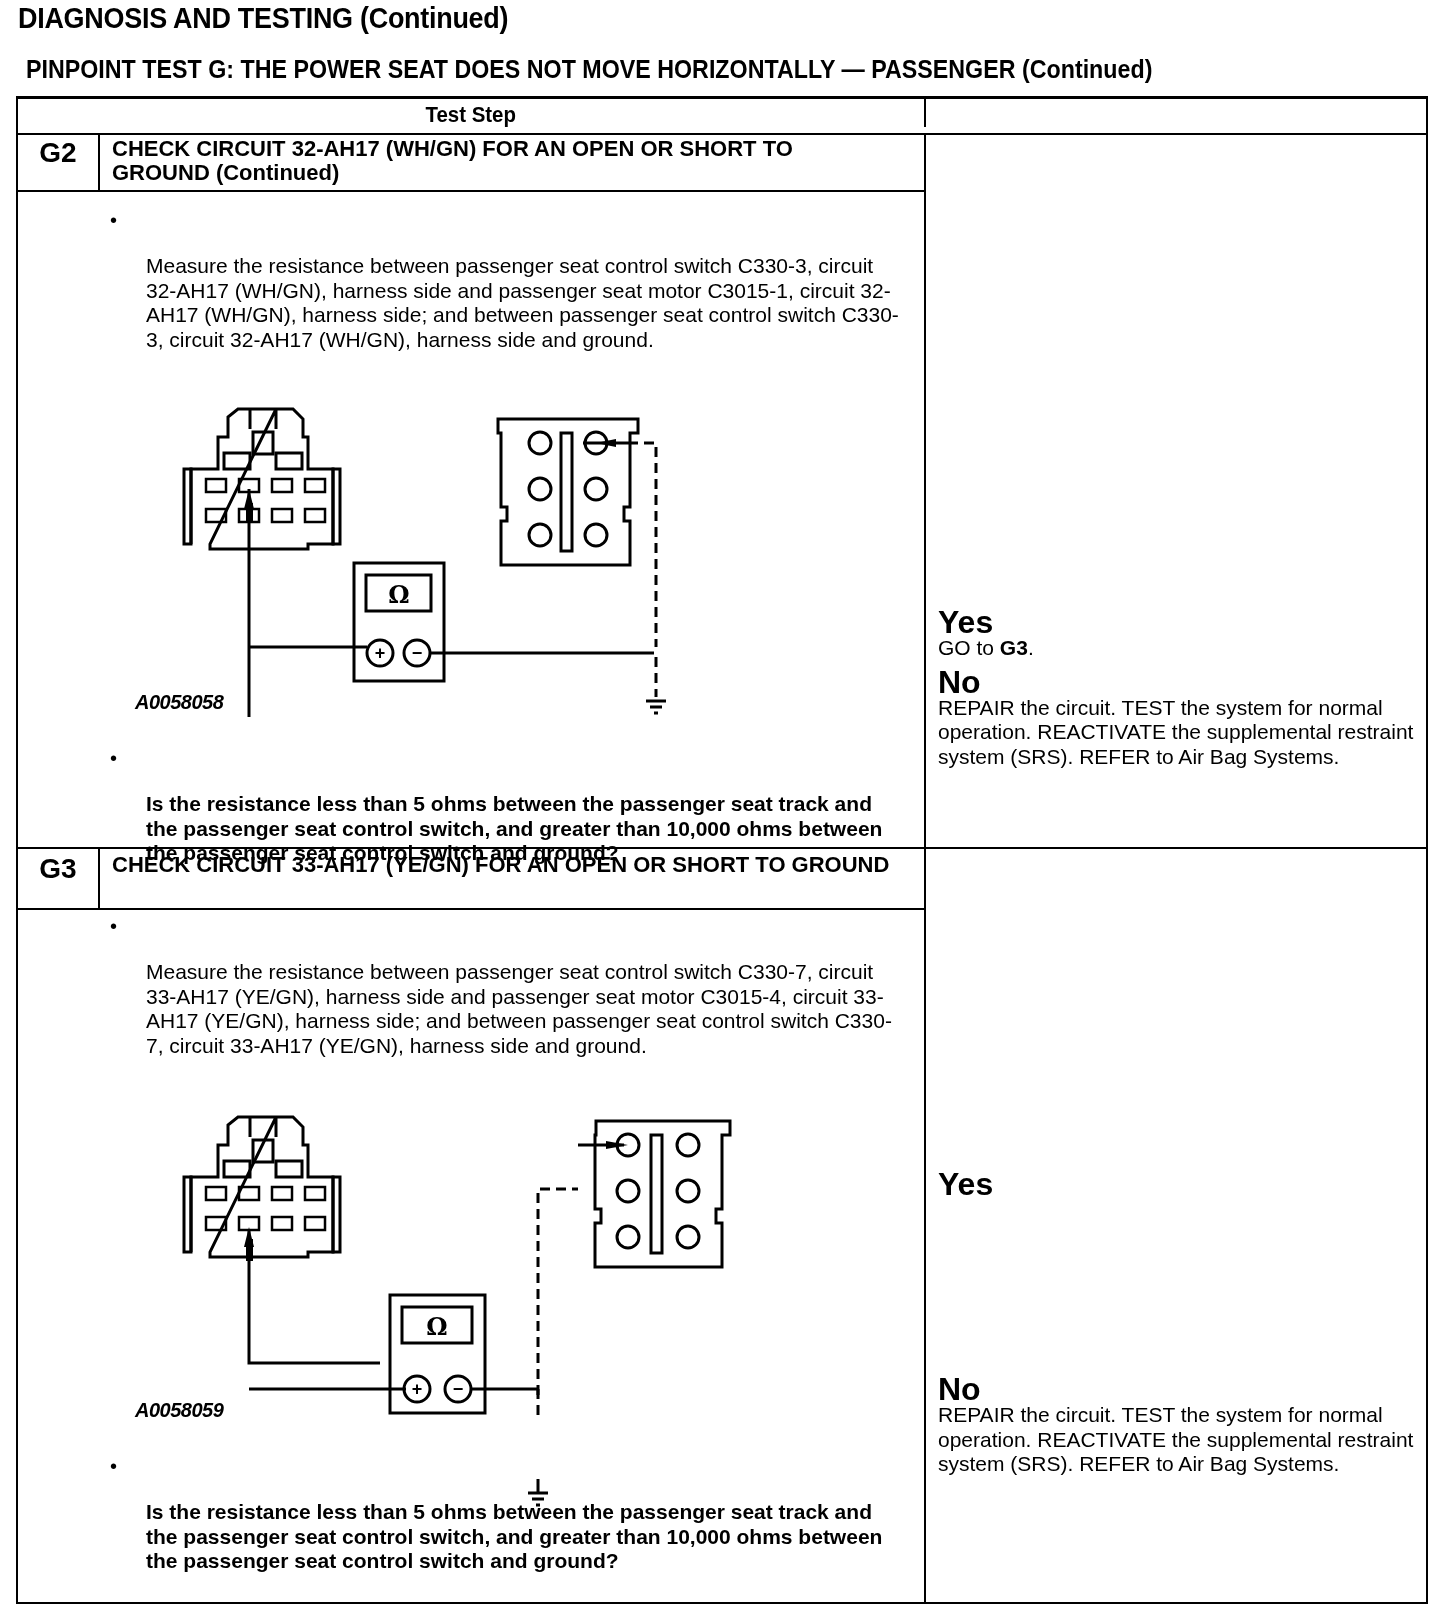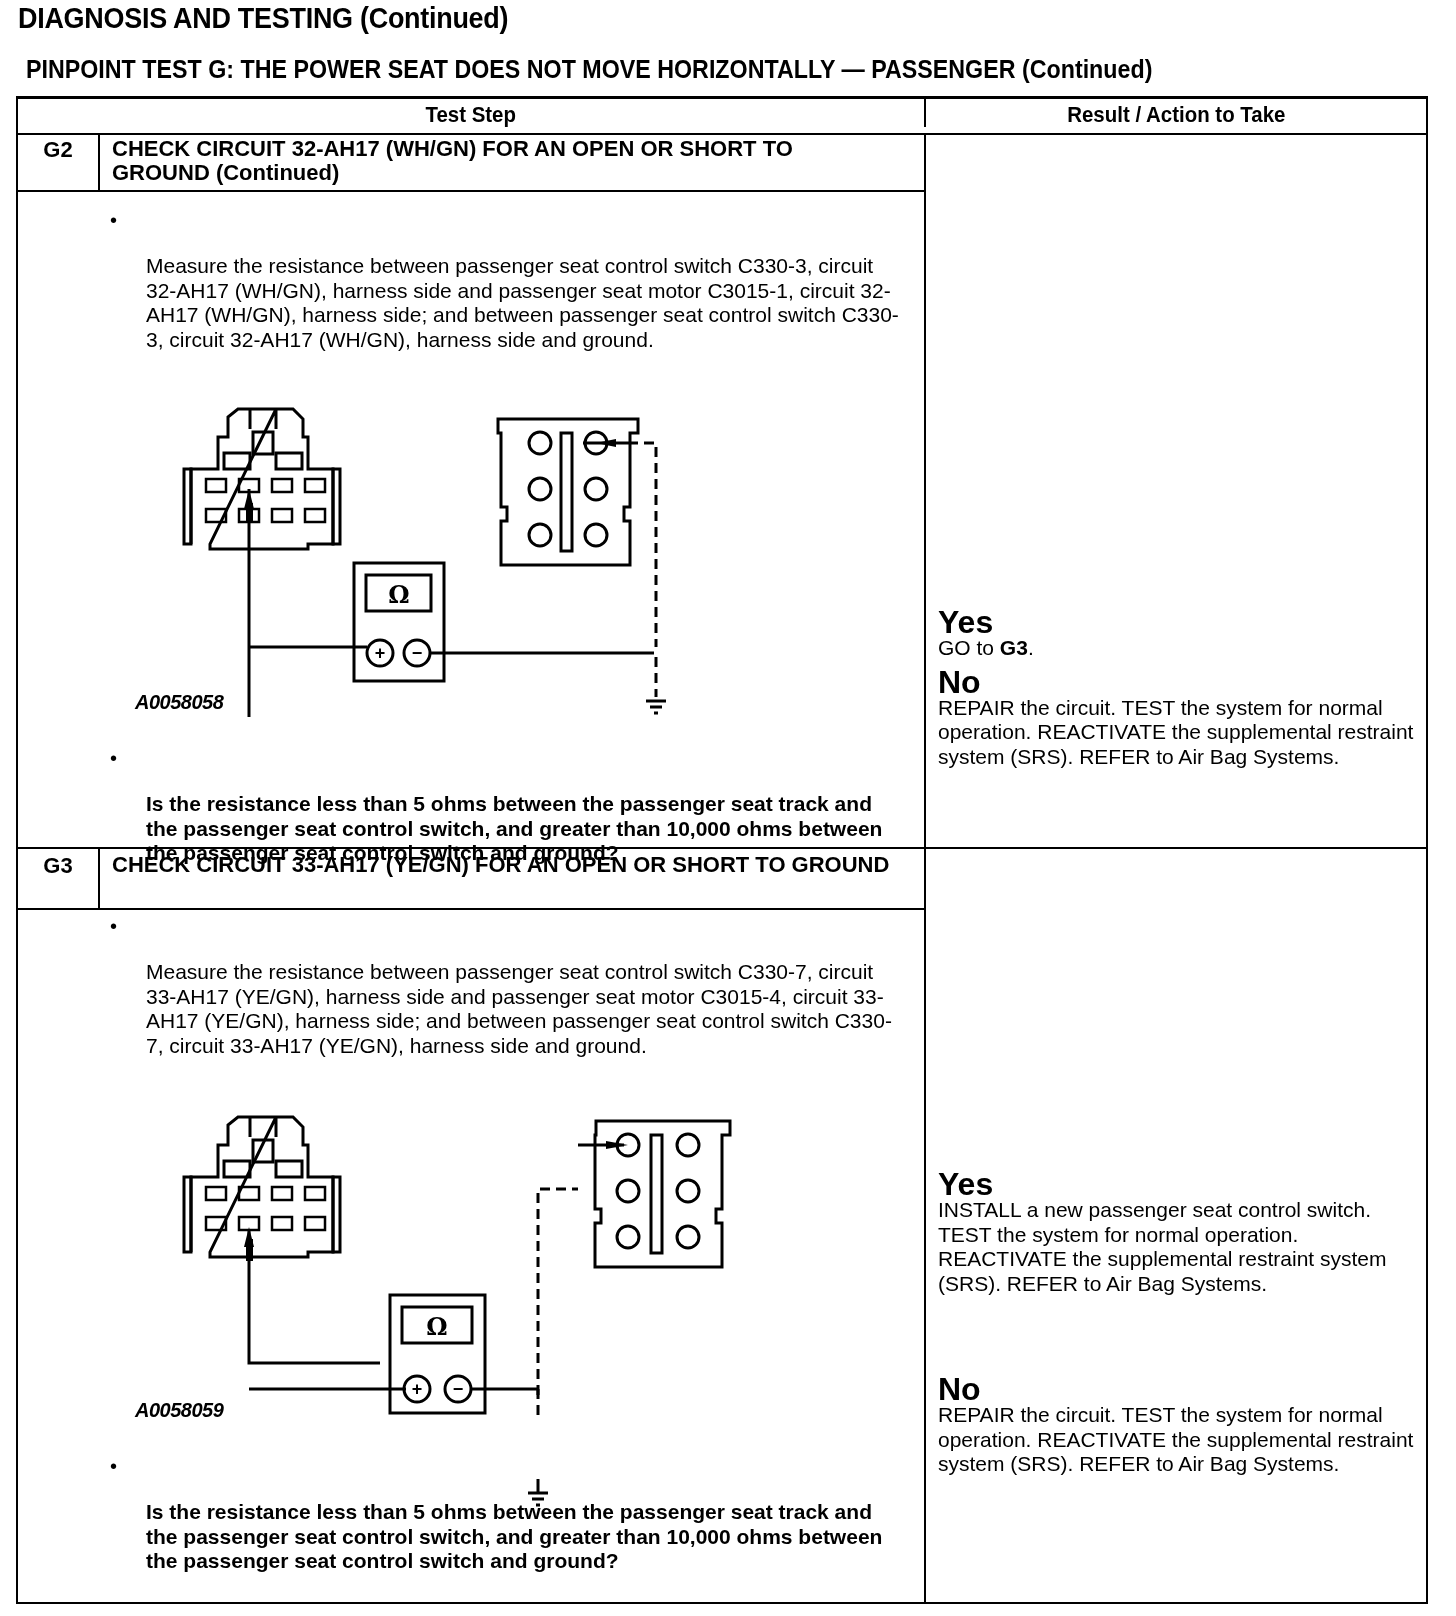--- a/index.html
+++ b/index.html
@@ -6,41 +6,40 @@
   body { width: 1456px; height: 1616px; position: relative; overflow: hidden; color: #000; font-family: "Liberation Sans", sans-serif; }
   .h1 { position: absolute; left: 18px; top: 2px; font-size: 29px; font-weight: bold; letter-spacing: -0.3px; transform: scaleX(0.93); transform-origin: left top; white-space: nowrap; }
   .h2 { position: absolute; left: 26px; top: 55px; font-size: 25px; font-weight: bold; transform: scaleX(0.93); transform-origin: left top; white-space: nowrap; }
   .tbl { position: absolute; left: 16px; top: 96px; width: 1412px; height: 1508px; border: 2px solid #000; border-top-width: 3px; box-sizing: border-box; }
   .hdr { position: absolute; left: 0; top: 0; height: 36px; width: 100%; border-bottom: 2px solid #000; box-sizing: border-box; }
   .hdr-step { position: absolute; left: 0; width: 908px; height: 28px; border-right: 2px solid #000; box-sizing: border-box; text-align: center; font-weight: bold; font-size: 22px; line-height: 32px; }
   .hdr-step span, .hdr-res span { display: inline-block; transform: scaleX(0.93); }
   .hdr-res { position: absolute; left: 908px; right: 0; height: 34px; text-align: center; font-weight: bold; font-size: 22px; line-height: 32px; }
   .vline { position: absolute; left: 906px; width: 2px; background: #000; }
   .hline { position: absolute; left: 0; height: 2px; background: #000; }
-  .step-id { position: absolute; left: 0; width: 80px; text-align: center; font-weight: bold; font-size: 22px; }
+  .step-id { position: absolute; left: 0; width: 80px; text-align: center; font-weight: bold; font-size: 28px; }
   .step-id-div { position: absolute; left: 80px; width: 2px; background: #000; }
   .step-title { position: absolute; left: 94px; width: 780px; font-weight: bold; font-size: 22px; line-height: 24px; }
   .para { position: absolute; left: 128px; width: 760px; font-size: 21px; line-height: 24.5px; margin-top: 48px; }
   .para.bold { font-weight: bold; }
   .bullet { position: absolute; left: 92px; font-size: 20px; }
   .fig { position: absolute; }
   .fig-id { position: absolute; left: 117px; font-weight: bold; font-size: 20px; letter-spacing: -0.5px; font-style: italic; }
   .res { position: absolute; left: 920px; width: 480px; font-size: 21px; line-height: 24.5px; }
   .res .lbl { font-weight: bold; font-size: 32px; line-height: 27px; display: block; }
 </style>
 </head>
 <body>
 
 <div class="h1">DIAGNOSIS AND TESTING (Continued)</div>
 <div class="h2">PINPOINT TEST  G: THE POWER SEAT DOES NOT MOVE HORIZONTALLY — PASSENGER (Continued)</div>
 
 <div class="tbl">
   <div class="hdr">
     <div class="hdr-step"><span>Test Step</span></div>
-    <div class="hdr-res"><span>Result / Action to Take</span></div>
   </div>
 
   <div class="vline" style="top:34px;height:1470px;"></div>
 
   <div>
     <div class="step-id" style="top:38px;">G2</div>
     <div class="step-id-div" style="top:34px;height:58px;"></div>
     <div class="step-title" style="top:38px;">CHECK CIRCUIT 32-AH17 (WH/GN) FOR AN OPEN OR SHORT TO GROUND (Continued)</div>
     <div class="hline" style="top:91px;width:908px;"></div>
 
@@ -182,20 +181,19 @@
       <path d="M20,0 V14 M10,14 H30 M14,20 H26 M18,26 H22" stroke="#000" stroke-width="3" fill="none"></path>
     </svg>
 
     <div class="fig-id" style="top:1300px;">A0058059</div>
 
     <div class="bullet" style="top:1356px;">•</div>
     <div class="para bold" style="top:1353px;">Is the resistance less than 5 ohms between the passenger seat track and the passenger seat control switch, and greater than 10,000 ohms between the passenger seat control switch and ground?</div>
 
     <div class="res" style="top:1072px;">
       <span class="lbl">Yes</span>
-      <span>INSTALL a new passenger seat control switch. TEST the system for normal operation. REACTIVATE the supplemental restraint system (SRS). REFER to Air Bag Systems.</span>
     </div>
     <div class="res" style="top:1277px;">
       <span class="lbl">No</span>
       <span>REPAIR the circuit. TEST the system for normal operation. REACTIVATE the supplemental restraint system (SRS). REFER to Air Bag Systems.</span>
     </div>
   </div>
 </div>
 
 </body></html>

